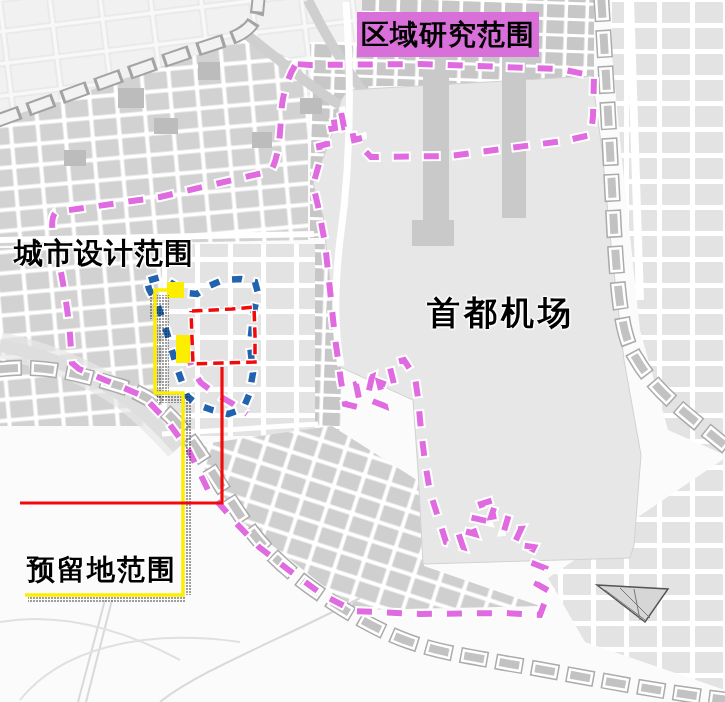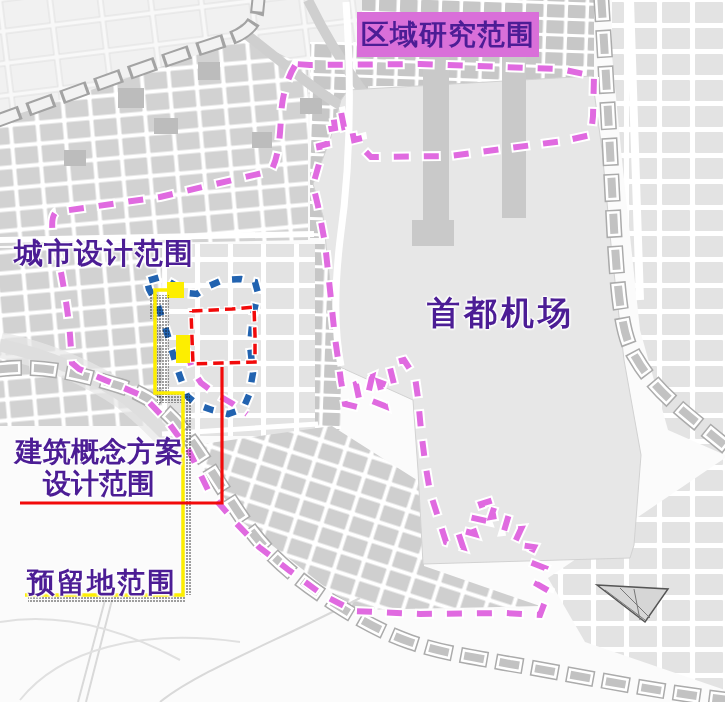--- a/index.html
+++ b/index.html
@@ -2,33 +2,33 @@
 <html><head>
 <meta charset="utf-8">
 <style>
   html,body{margin:0;padding:0;background:#888;}
   #stage{
     position:relative;width:725px;height:702px;overflow:hidden;
     background:#fbfbfb;font-family:"Liberation Sans","DejaVu Sans",sans-serif;
   }
   #mapsvg{position:absolute;left:0;top:0;}
   .map-label{
-    position:absolute;color:#4c1d95;font-weight:bold;white-space:nowrap;
+    position:absolute;color:#000000;font-weight:bold;white-space:nowrap;
     text-shadow:0 0 2px #fff,0 0 3px #fff,1px 1px 2px #fff,-1px -1px 2px #fff,1px -1px 2px #fff,-1px 1px 2px #fff;
   }
   #lbl-region{
     left:357px;top:12px;width:182px;height:45px;
     display:flex;align-items:center;justify-content:center;
     font-size:28px;font-weight:bold;letter-spacing:1px;text-shadow:none;
   }
   #lbl-urban{left:14px;top:234px;font-size:29px;letter-spacing:1px;}
   #lbl-airport{left:427px;top:291px;font-size:33px;letter-spacing:4px;}
   #lbl-concept{left:0px;top:436px;width:198px;text-align:center;font-size:28px;line-height:32px;}
   #lbl-concept span{display:block;}
-  #lbl-reserved{left:27px;top:564px;font-size:28px;letter-spacing:2px;}
+  #lbl-reserved{left:27px;top:551px;font-size:28px;letter-spacing:2px;}
 </style>
 </head>
 <body>
 
 <div id="stage">
 
 <svg id="mapsvg" width="725" height="702" viewBox="0 0 725 702">
   <defs>
     <pattern id="pgA" width="27" height="21" patternUnits="userSpaceOnUse" patternTransform="rotate(-5)">
       <rect width="27" height="21" fill="#ffffff"></rect>
@@ -163,19 +163,15 @@
     <path d="M20,503 L222,503 L222,367" stroke="#f20a0a" stroke-width="3.2"></path>
   </g>
 </svg>
 
   <div class="map-label" id="lbl-region" style="background-color: rgb(217, 111, 217);">区域研究范围</div>
 
   <div class="map-label" id="lbl-urban">城市设计范围</div>
 
   <div class="map-label" id="lbl-airport">首都机场</div>
 
-  <div class="map-label" id="lbl-concept">
-    <span>建筑概念方案</span>
-    <span>设计范围</span>
-  </div>
 
   <div class="map-label" id="lbl-reserved">预留地范围</div>
 </div>
 
 </body></html>

